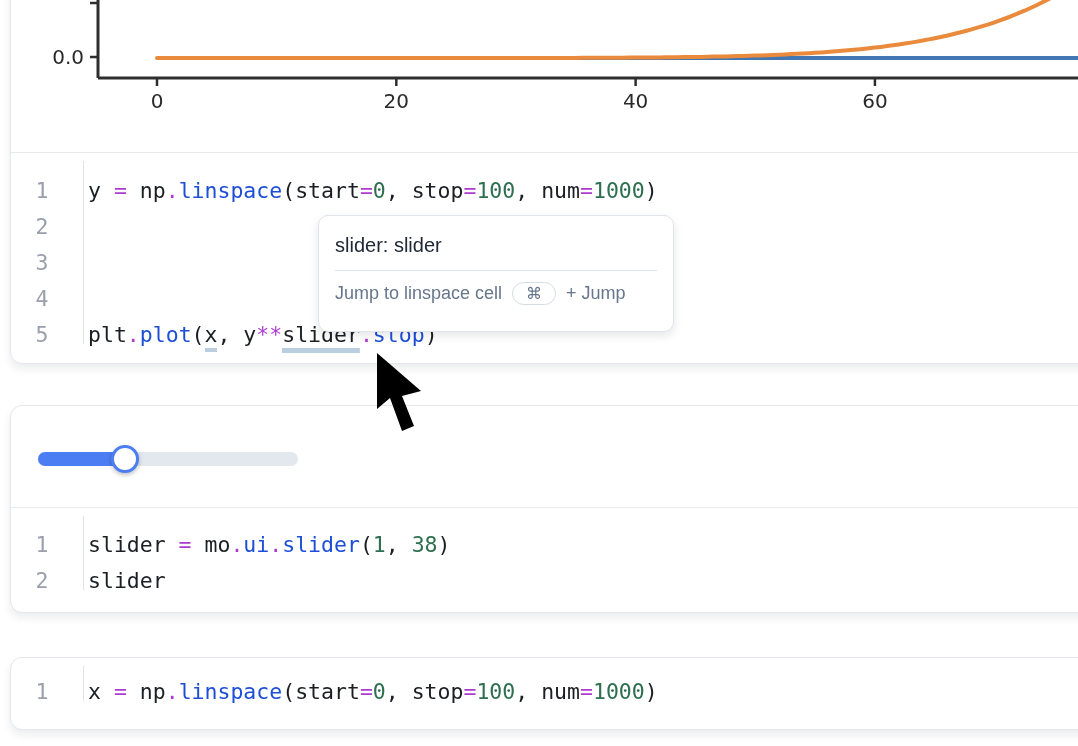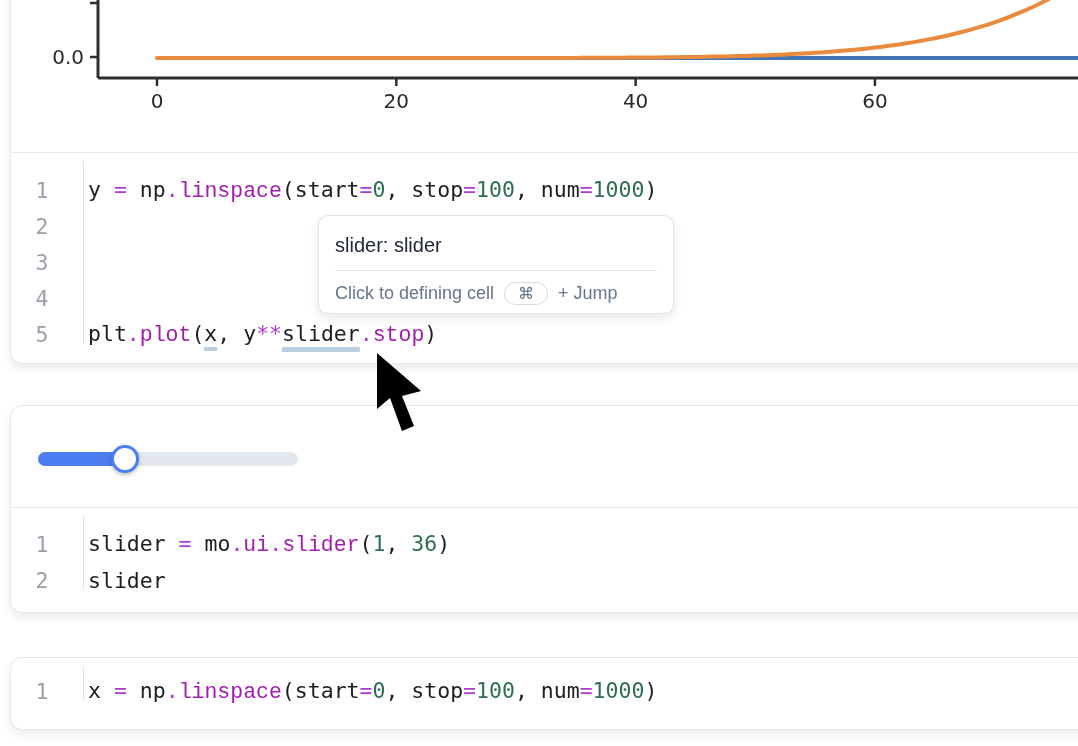--- a/index.html
+++ b/index.html
@@ -16,31 +16,31 @@
   #card-slider{top:405px;height:206px;}
   #card-x{top:657px;height:71px;}
   .cdiv{position:absolute;left:0;right:0;border-top:1px solid #e6e9ee;}
   .codeblock{position:absolute;left:0;right:0;font-family:"DejaVu Sans Mono","Liberation Mono",monospace;font-size:21.5px;}
   .vln{position:absolute;left:72px;top:8px;bottom:8px;border-left:1px solid #dfe3e8;}
   .cl{height:36px;display:flex;align-items:center;}
   .ln{width:62px;flex:none;text-align:center;color:#9aa0ab;user-select:none;}
   .cd{padding-left:15px;white-space:pre;color:#1b1e23;}
   .tk-pl{color:#1b1e23;}
   .tk-op{color:#ac3bd0;}
-  .tk-fn{color:#a21caf;font-family:Liberation Mono, monospace;}
+  .tk-fn{color:#1d4ed8;}
   .tk-num{color:#2d6f4f;}
   .tk-ul{color:#1b1e23;background:linear-gradient(#b9cfdf,#b9cfdf) bottom/100% 4px no-repeat;padding-bottom:5px;}
   .tk-ulh{color:#1b1e23;background:linear-gradient(#b9cfdf,#b9cfdf) bottom/100% 5px no-repeat;padding-bottom:6px;}
   #chart{position:absolute;left:0;top:0;z-index:5;}
   
   #tooltip{
     position:absolute;left:318px;top:215px;width:356px;z-index:20;
     background:#ffffff;border:1px solid #e0e5eb;border-radius:10px;
     box-shadow:0 4px 10px rgba(15,23,42,.10);
-    padding:16px 16px 8px 16px;box-sizing:border-box;
+    padding:16px 16px 26px 16px;box-sizing:border-box;
   }
   .tt-title{font-size:20px;line-height:26px;color:#202938;margin-bottom:12px;}
   .tt-div{border-top:1px solid #dde3ea;margin-bottom:11px;}
   .tt-row{display:flex;align-items:center;font-size:18px;color:#67768d;gap:10px;}
   .kbd{display:inline-flex;align-items:center;justify-content:center;border:1.5px solid #d5dbe3;
        border-radius:14px;padding:1px 13px;font-size:16px;color:#67768d;background:#fff;}
   
   #slider-track{position:absolute;left:27px;top:46px;width:260px;height:14px;border-radius:7px;background:#e3e7ee;}
   #slider-fill{position:absolute;left:0;top:0;height:14px;border-radius:7px;background:#4d7df2;}
   #slider-thumb{position:absolute;top:-7px;width:28px;height:28px;box-sizing:border-box;border-radius:50%;
@@ -97,21 +97,21 @@
 <div class="card" id="card-slider">
   <div id="slider-track">
     <div id="slider-fill" style="width: 87px;"></div>
     <div id="slider-thumb" style="left: 73px;"></div>
   </div>
   <div class="cdiv" style="top:101px;"></div>
   <div class="codeblock" style="top:102px;padding-top:18px;" id="code-2">
     <div class="vln"></div>
   <div class="cl">
         <span class="ln">1</span>
-        <span class="cd"><span class="tk-pl">slider </span><span class="tk-op">=</span><span class="tk-pl"> mo</span><span class="tk-op">.</span><span class="tk-fn">ui</span><span class="tk-op">.</span><span class="tk-fn">slider</span><span class="tk-pl">(</span><span class="tk-num">1</span><span class="tk-pl">, </span><span class="tk-num">36</span><span class="tk-pl">)</span></span>
+        <span class="cd"><span class="tk-pl">slider </span><span class="tk-op">=</span><span class="tk-pl"> mo</span><span class="tk-op">.</span><span class="tk-fn">ui</span><span class="tk-op">.</span><span class="tk-fn">slider</span><span class="tk-pl">(</span><span class="tk-num">1</span><span class="tk-pl">, </span><span class="tk-num">38</span><span class="tk-pl">)</span></span>
       </div>
       <div class="cl">
         <span class="ln">2</span>
         <span class="cd"><span class="tk-pl">slider</span></span>
       </div>
     </div>
 </div>
 
 <div class="card" id="card-x">
   <div class="codeblock" style="top:0;padding-top:15px;" id="code-3">
@@ -120,21 +120,21 @@
         <span class="ln">1</span>
         <span class="cd"><span class="tk-pl">x </span><span class="tk-op">=</span><span class="tk-pl"> np</span><span class="tk-op">.</span><span class="tk-fn">linspace</span><span class="tk-pl">(start</span><span class="tk-op">=</span><span class="tk-num">0</span><span class="tk-pl">, stop</span><span class="tk-op">=</span><span class="tk-num">100</span><span class="tk-pl">, num</span><span class="tk-op">=</span><span class="tk-num">1000</span><span class="tk-pl">)</span></span>
       </div>
     </div>
 </div>
 
 <div id="tooltip">
   <div class="tt-title">slider: slider</div>
   <div class="tt-div"></div>
   <div class="tt-row">
-    <span>Click to defining cell</span>
+    <span>Jump to linspace cell</span>
     <span class="kbd">
         <span>⌘</span>
       </span>
     <span>+ Jump</span>
   </div>
 </div>
 
 <svg id="cursor" width="1078" height="746" viewBox="0 0 1078 746">
   <polygon points="377,353 377,409 390,398 402,431 414,426 402,396 421,391" fill="#000000"></polygon>
 </svg>

